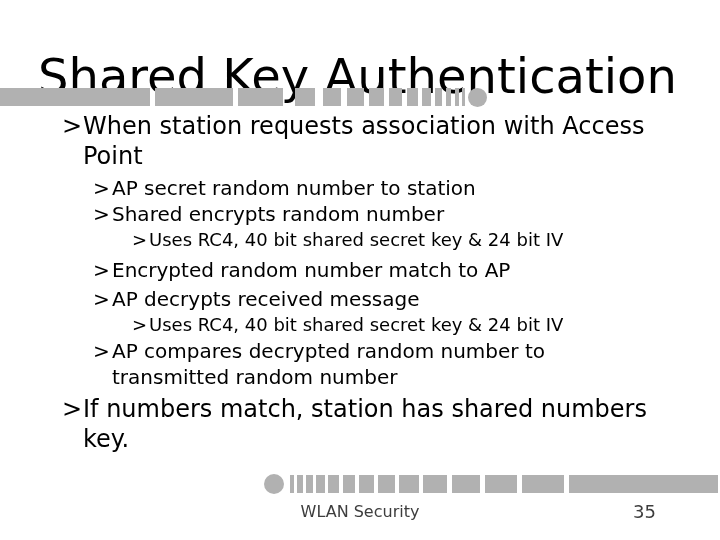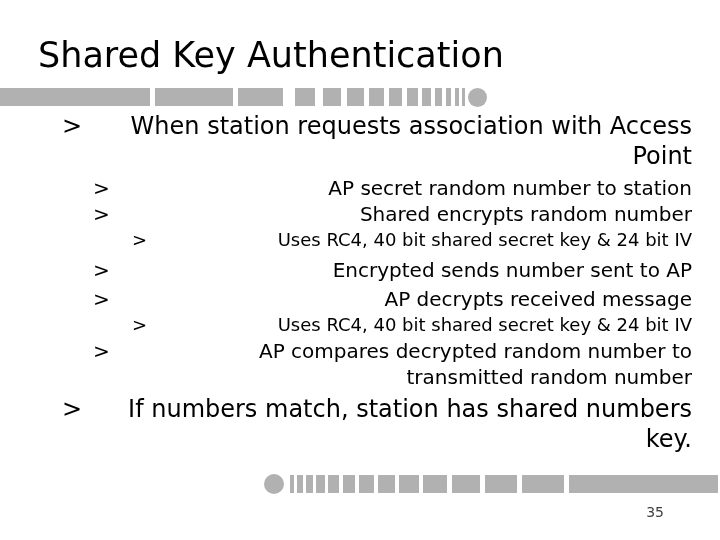--- a/index.html
+++ b/index.html
@@ -10,51 +10,51 @@
   }
   html,body{margin:0;padding:0;}
   body{
     width:720px;height:540px;background:var(--bg);
     font-family:"DejaVu Sans","Liberation Sans",sans-serif;
     -webkit-font-smoothing:antialiased;
   }
   .slide{position:relative;width:720px;height:540px;overflow:hidden;background:var(--bg);}
 
   .title{
-    position:absolute;left:38px;top:10px;width:660px;
-    font-size:35px;line-height:44px;font-weight:400;color:var(--text);
+    position:absolute;left:38px;top:22px;width:660px;
+    font-size:48px;line-height:44px;font-weight:400;color:var(--text);
     white-space:nowrap;
   }
 
   .bar{position:absolute;left:0;top:0;width:720px;height:0;}
   .seg{position:absolute;background:var(--accent);}
   .dot{position:absolute;background:var(--accent);border-radius:50%;}
 
   .content{position:absolute;left:62px;top:111px;width:630px;}
   .bullet{position:relative;color:var(--text);}
   .bullet .marker{position:absolute;top:0;}
-  .bullet .btext{display:block;white-space:pre-line;text-align:right;}
+  .bullet .btext{display:block;white-space:pre-line;}
   .l1{font-size:24px;line-height:30px;padding-left:21px;}
   .l1 .marker{left:0;}
   .l2{font-size:20px;line-height:26px;padding-left:50px;}
   .l2 .marker{left:31px;}
   .l3{font-size:18px;line-height:26px;padding-left:87px;}
   .l3 .marker{left:70px;}
   .bullet:nth-child(2){margin-top:4px;}
   .bullet:nth-child(5){margin-top:4px;}
   .bullet:nth-child(6){margin-top:3px;}
   .bullet:nth-child(9){margin-top:4px;}
 
   .footer-text{
     position:absolute;top:503px;left:0;width:720px;text-align:center;
     font-size:16px;line-height:18px;color:var(--footer);
   }
   .page-number{
-    position:absolute;top:501px;right:56px;
-    font-size:14px;line-height:22px;color:var(--footer);
+    position:absolute;top:501px;right:64px;
+    font-size:18px;line-height:22px;color:var(--footer);
   }
 </style>
 </head>
 <body>
 
 <div class="slide">
 
   <h1 class="title">Shared Key Authentication</h1>
 
   <div class="bar" id="bar-top">
@@ -88,21 +88,21 @@
       <div class="bullet l2">
         <span class="marker">&gt;</span>
         <span class="btext">Shared encrypts random number</span>
       </div>
       <div class="bullet l3">
         <span class="marker">&gt;</span>
         <span class="btext">Uses RC4, 40 bit shared secret key &amp; 24 bit IV</span>
       </div>
       <div class="bullet l2">
         <span class="marker">&gt;</span>
-        <span class="btext">Encrypted sends number sent to AP</span>
+        <span class="btext">Encrypted random number match to AP</span>
       </div>
       <div class="bullet l2">
         <span class="marker">&gt;</span>
         <span class="btext">AP decrypts received message</span>
       </div>
       <div class="bullet l3">
         <span class="marker">&gt;</span>
         <span class="btext">Uses RC4, 40 bit shared secret key &amp; 24 bit IV</span>
       </div>
       <div class="bullet l2">
@@ -128,15 +128,16 @@
       <div class="seg" style="left: 378px; top: 475px; width: 17px; height: 18px;"></div>
       <div class="seg" style="left: 399px; top: 475px; width: 20px; height: 18px;"></div>
       <div class="seg" style="left: 423px; top: 475px; width: 24px; height: 18px;"></div>
       <div class="seg" style="left: 452px; top: 475px; width: 28px; height: 18px;"></div>
       <div class="seg" style="left: 485px; top: 475px; width: 32px; height: 18px;"></div>
       <div class="seg" style="left: 522px; top: 475px; width: 42px; height: 18px;"></div>
       <div class="seg" style="left: 569px; top: 475px; width: 149px; height: 18px;"></div>
       <div class="dot" style="left: 264px; top: 474px; width: 20px; height: 20px;"></div>
     </div>
 
+  <div class="footer-text">WLAN Security</div>
   <div class="page-number">35</div>
 
 </div>
 
 </body></html>

